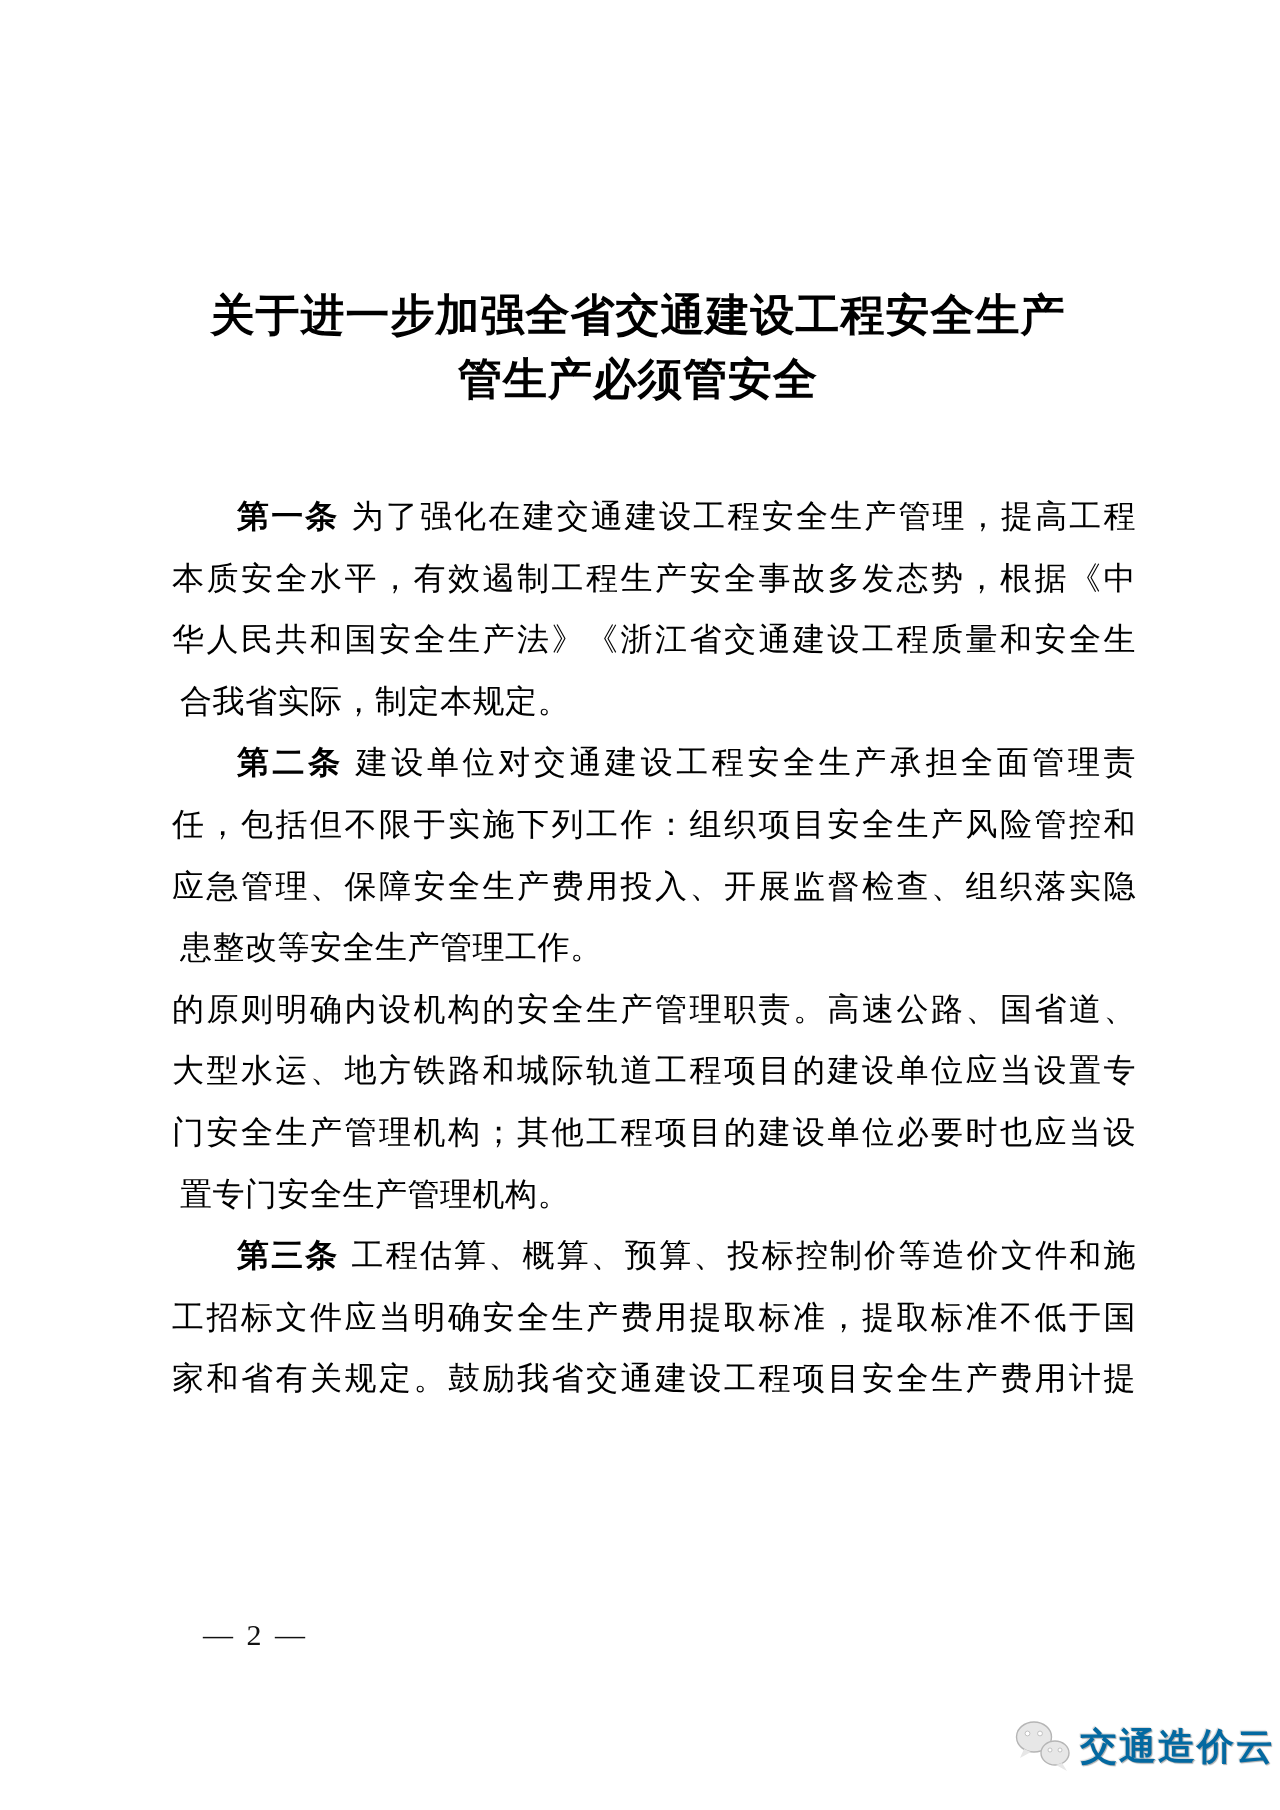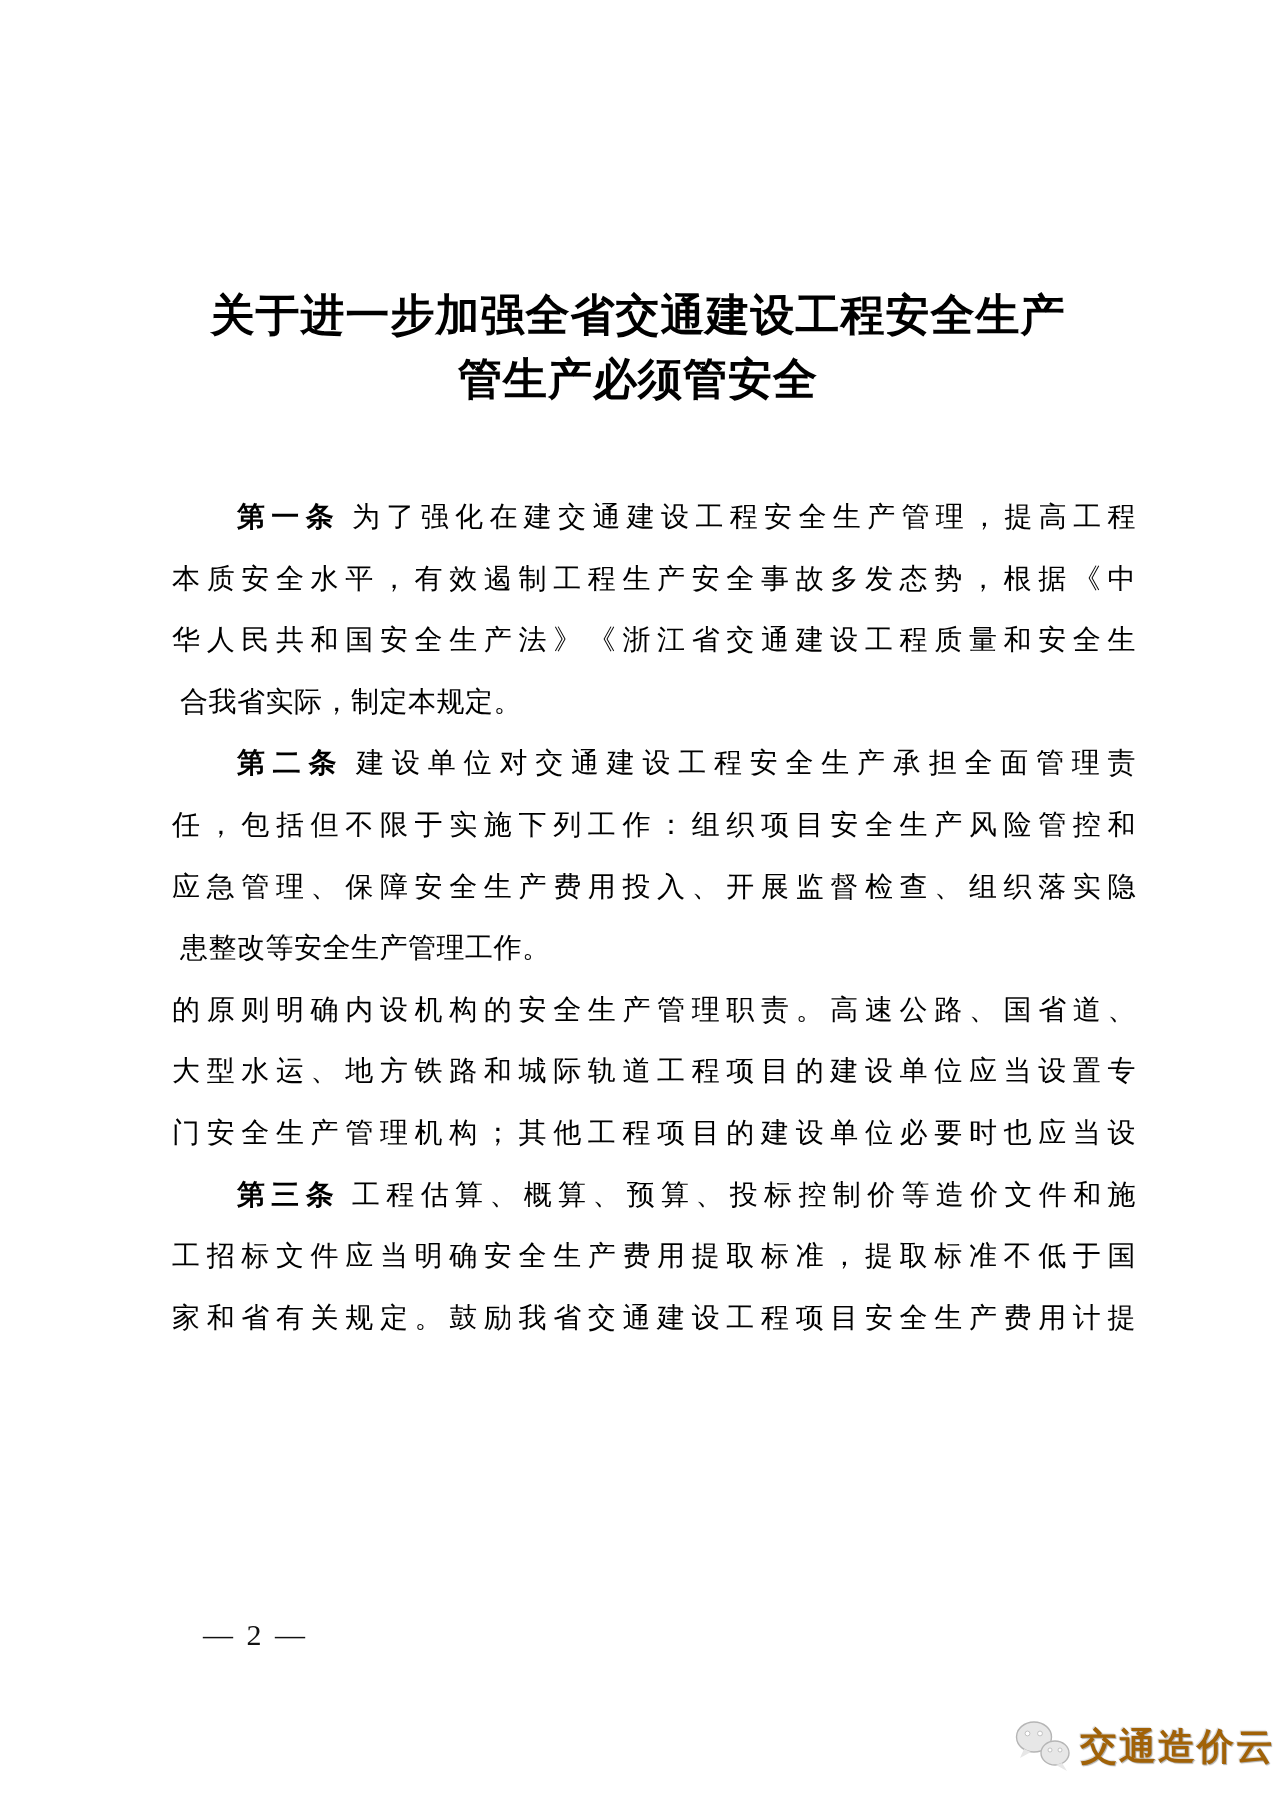--- a/index.html
+++ b/index.html
@@ -27,21 +27,21 @@
     color: #000000;
   }
   .doc-body {
     position: absolute;
     top: 486px; left: 172px;
     width: 964px;
   }
   .line {
     height: 61.6px;
     line-height: 61.6px;
-    font-size: 28px;
+    font-size: 32px;
     letter-spacing: 0.5px;
     text-align: justify;
     text-align-last: justify;
     overflow: hidden;
     color: #000000;
   }
   .line.indent { text-indent: 65px; }
   .line.short { text-align: left; text-align-last: left; margin-left: 8px; }
   .clause-label {
     font-family: "Liberation Sans", "DejaVu Sans", sans-serif;
@@ -59,21 +59,21 @@
     position: absolute;
     top: 1720px; left: 1012px;
     display: flex;
     align-items: center;
     gap: 8px;
   }
   .watermark-text {
     font-size: 37px;
     font-weight: 700;
     letter-spacing: 2px;
-    color: #a16207;
+    color: #0369a1;
     text-shadow: 1px 1px 1px #ababab, -1px -1px 1px #d6d6d6;
     font-family: "Liberation Sans", "DejaVu Sans", sans-serif;
     white-space: nowrap;
   }
   .wechat-icon { display: block; }
 </style>
 </head>
 <body>
 
 <div class="page">
@@ -88,20 +88,21 @@
       <div class="line"><span>本质安全水平，有效遏制工程生产安全事故多发态势，根据《中</span></div>
       <div class="line"><span>华人民共和国安全生产法》《浙江省交通建设工程质量和安全生</span></div>
       <div class="line short"><span>合我省实际，制定本规定。</span></div>
       <div class="line indent"><span class="clause-label">第二条</span><span>建设单位对交通建设工程安全生产承担全面管理责</span></div>
       <div class="line"><span>任，包括但不限于实施下列工作：组织项目安全生产风险管控和</span></div>
       <div class="line"><span>应急管理、保障安全生产费用投入、开展监督检查、组织落实隐</span></div>
       <div class="line short"><span>患整改等安全生产管理工作。</span></div>
       <div class="line"><span>的原则明确内设机构的安全生产管理职责。高速公路、国省道、</span></div>
       <div class="line"><span>大型水运、地方铁路和城际轨道工程项目的建设单位应当设置专</span></div>
       <div class="line"><span>门安全生产管理机构；其他工程项目的建设单位必要时也应当设</span></div>
+      <div class="line short"><span>置专门安全生产管理机构。</span></div>
       <div class="line indent"><span class="clause-label">第三条</span><span>工程估算、概算、预算、投标控制价等造价文件和施</span></div>
       <div class="line"><span>工招标文件应当明确安全生产费用提取标准，提取标准不低于国</span></div>
       <div class="line"><span>家和省有关规定。鼓励我省交通建设工程项目安全生产费用计提</span></div>
     </div>
 
   <div class="page-number">— 2 —</div>
 
   <div class="watermark">
     <svg class="wechat-icon" width="60" height="54" viewBox="0 0 60 54" xmlns="http://www.w3.org/2000/svg">
       <g fill="#e7e7e7" stroke="#b5b5b5" stroke-width="1.4">

